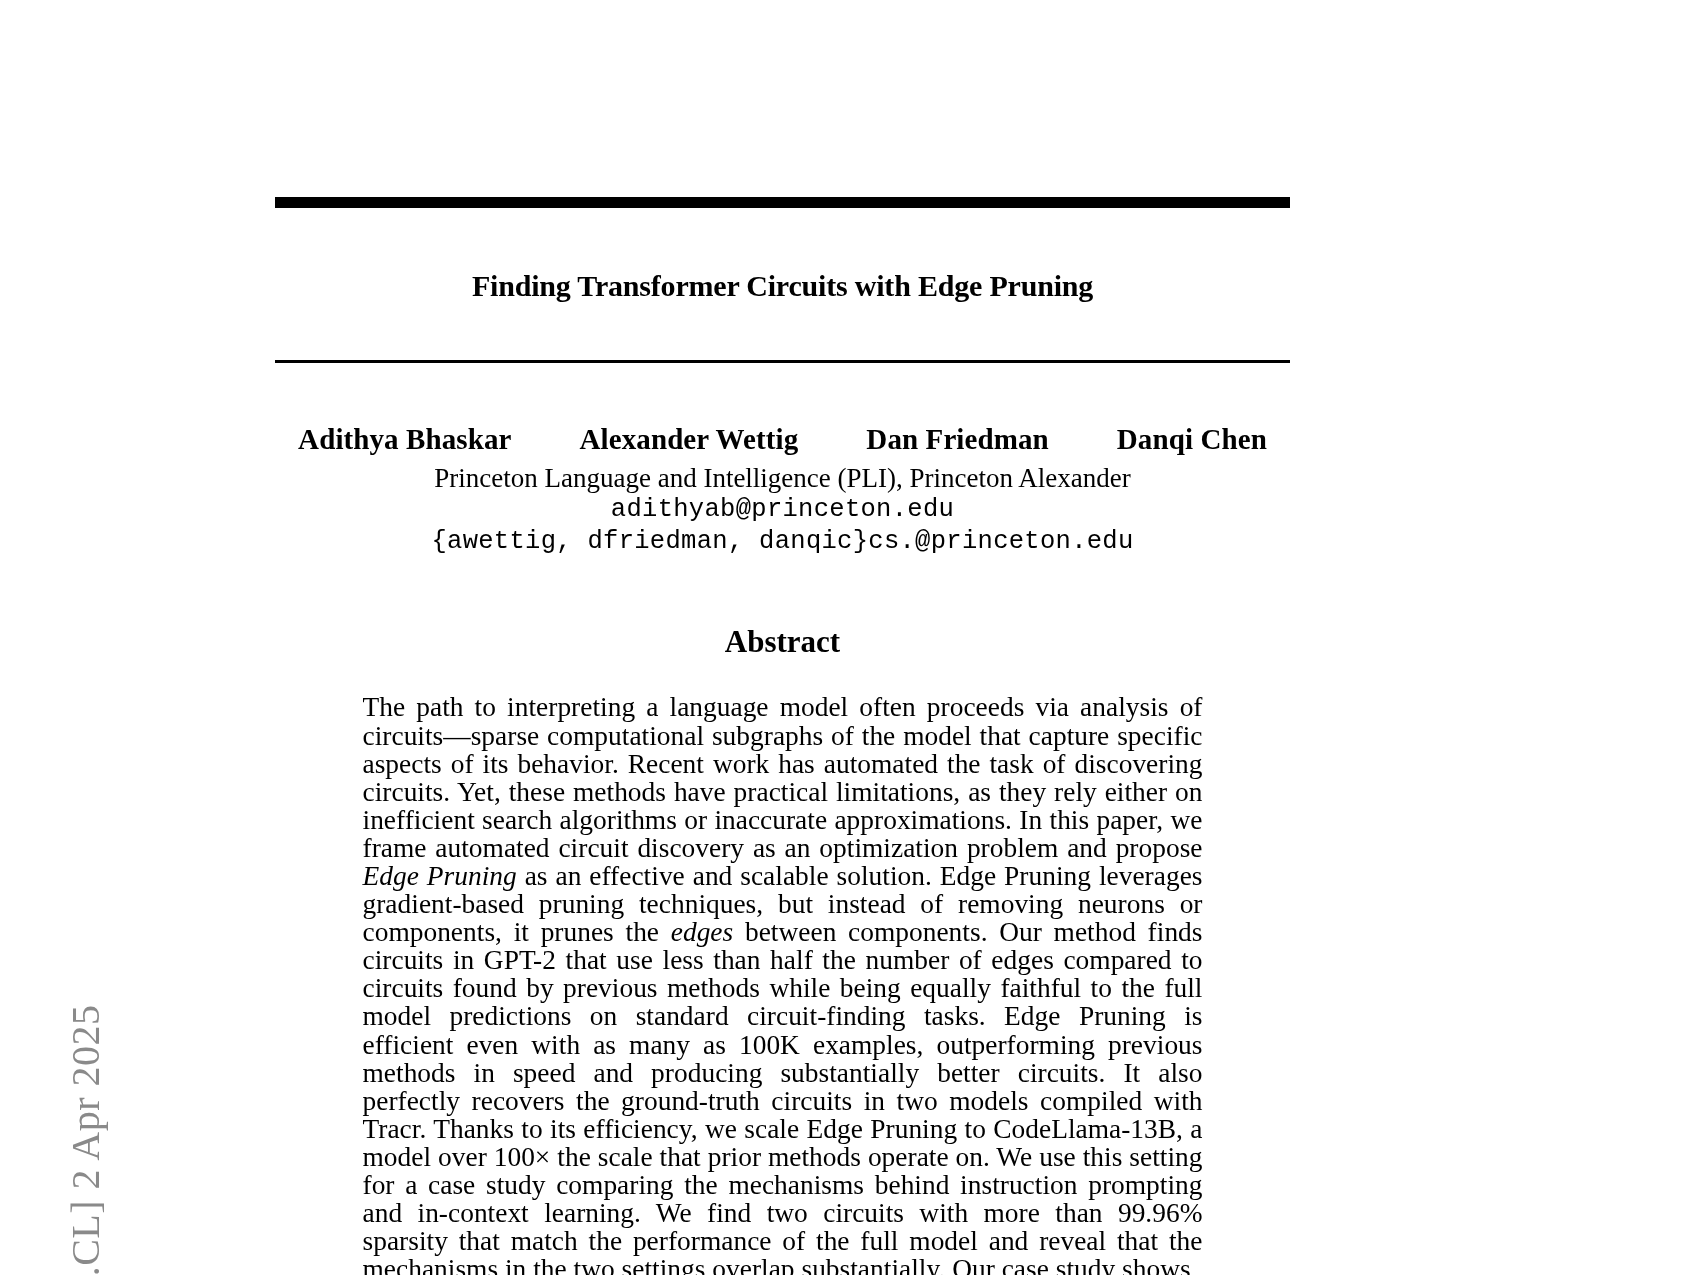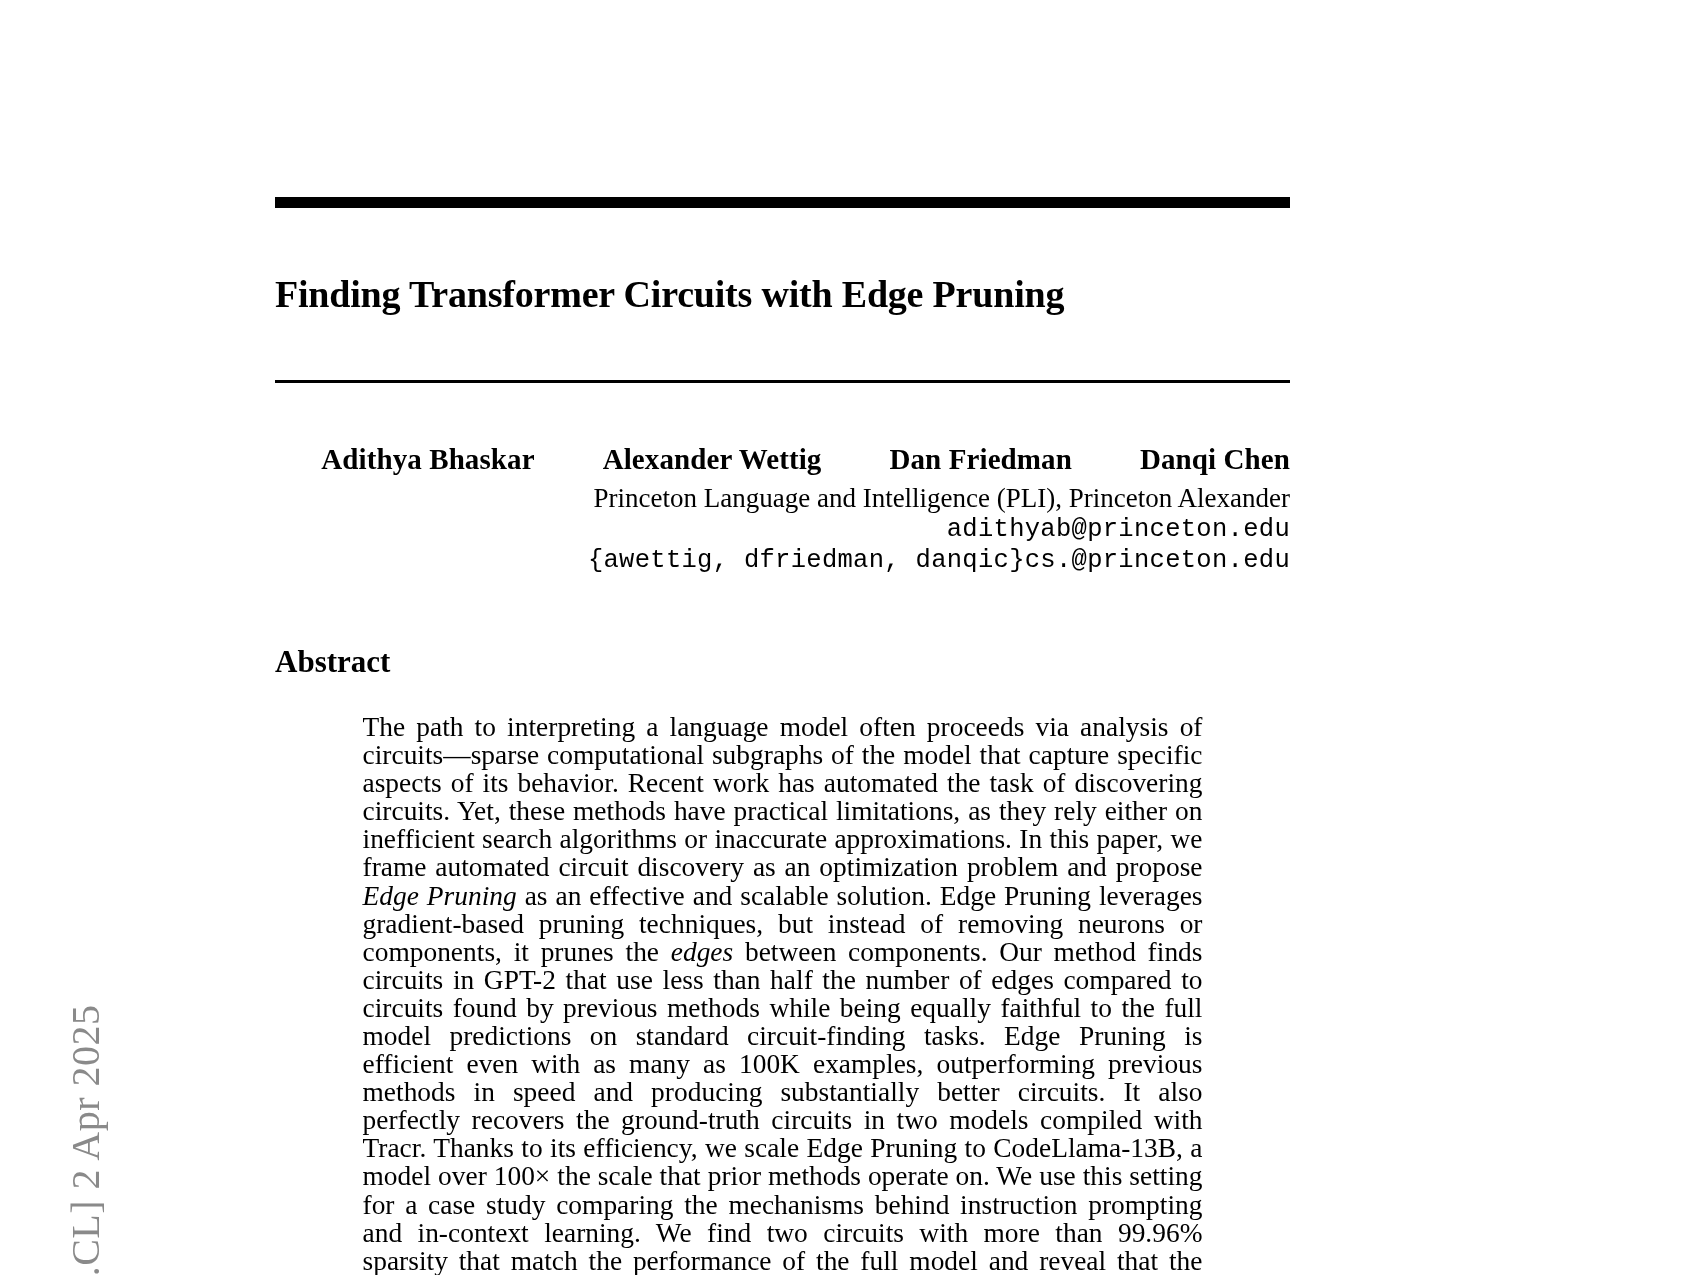--- a/index.html
+++ b/index.html
@@ -56,32 +56,32 @@
     width: 1015px;
     height: 11px;
     background: #000000;
   }
   .rule-thin {
     width: 1015px;
     height: 3px;
     background: #000000;
   }
   #paper-title {
-    font-size: 38px;
+    font-size: 30px;
     font-weight: bold;
-    text-align: left;
+    text-align: center;
     line-height: 1.1;
     padding: 41px 0 38px 0;
     letter-spacing: -0.2px;
   }
 
   
   #author-block {
     padding-top: 62px;
-    text-align: right;
+    text-align: center;
   }
   #author-names {
     font-size: 29px;
     font-weight: bold;
     letter-spacing: 0.1px;
     line-height: 1.0;
     white-space: nowrap;
     padding-bottom: 5px;
   }
   #author-names .author-name {
@@ -104,20 +104,21 @@
     padding-top: 3px;
   }
 
   
   #abstract-section {
     padding-top: 68px;
   }
   #abstract-heading {
     font-size: 31px;
     font-weight: bold;
+    text-align: center;
     padding-bottom: 33px;
   }
   #abstract-body {
     width: 840px;
     margin: 0 auto;
     font-size: 27.4px;
     line-height: 1.0245em;
     text-align: justify;
     text-justify: inter-word;
     hyphens: none;

